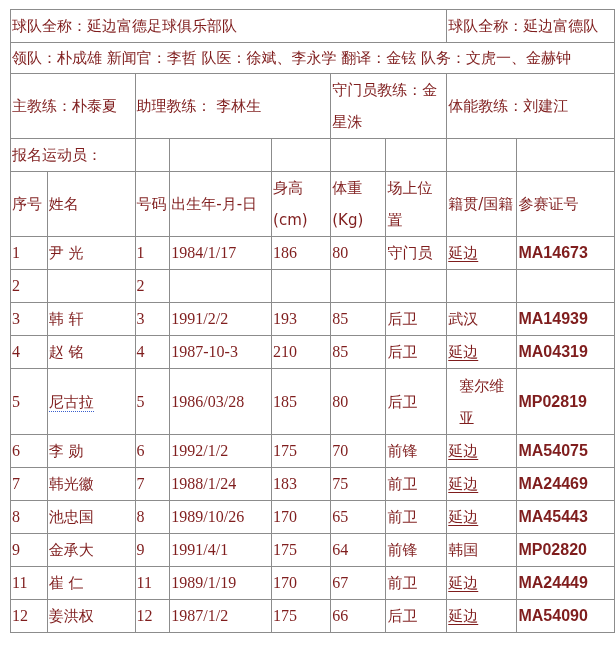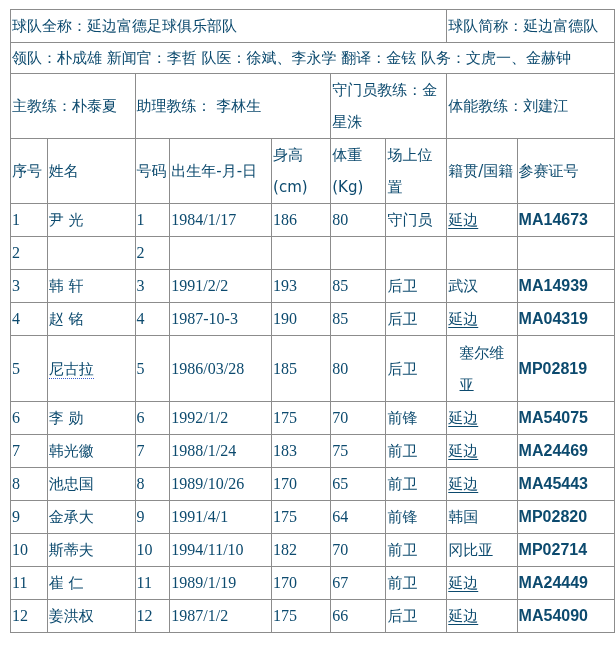--- a/index.html
+++ b/index.html
@@ -1,20 +1,20 @@
 <!DOCTYPE html>
 <html><head>
 <meta charset="utf-8">
 <style>
   html, body { margin: 0; padding: 0; background: #ffffff; }
   body { width: 615px; height: 670px; overflow: hidden; position: relative; }
   .roster {
     position: absolute; left: 10px; top: 9px;
     border-collapse: collapse; table-layout: fixed;
-    font-family: "DejaVu Sans", sans-serif; font-size: 15px; color: #0c4a6e;
+    font-family: "DejaVu Sans", sans-serif; font-size: 15px; color: #7f1d1d;
   }
   .roster td {
     border: 1px solid #8c8c8c; padding: 0 0 0 1px; vertical-align: middle;
     line-height: 30px; white-space: nowrap; overflow: hidden;
   }
   .roster td.wrap { white-space: normal; line-height: 32px; margin-top: 16px; }
   .num { font-family: "Liberation Serif", serif; font-size: 16px; }
   .code { font-family: "Liberation Sans", sans-serif; font-size: 16px; font-weight: bold; }
   .link { border-bottom: 1px dotted #3a5fcd; }
   .u { text-decoration: underline; text-underline-offset: 3px; }
@@ -30,30 +30,40 @@
       <col style="width:103px">
     <col style="width:61px">
       <col style="width:57px">
       <col style="width:62px">
       <col style="width:58px">
       <col style="width:98px">
   </colgroup>
   <tbody>
       <tr style="height:33px">
     <td colspan="7">球队全称：延边富德足球俱乐部队</td>
-    <td colspan="2">球队简称：延边富德队</td>
+    <td colspan="2">球队全称：延边富德队</td>
   </tr>
   <tr style="height:16px">
     <td colspan="9">领队：朴成雄 新闻官：李哲 队医：徐斌、李永学 翻译：金铉 队务：文虎一、金赫钟</td>
   </tr>
   <tr style="height:65px">
     <td colspan="2">主教练：朴泰夏</td>
     <td colspan="3">助理教练： 李林生</td>
     <td colspan="2" class="wrap">守门员教练：金星洙</td>
     <td colspan="2">体能教练：刘建江</td>
+  </tr>
+  <tr style="height:33px">
+    <td colspan="2">报名运动员：</td>
+    <td></td>
+    <td></td>
+    <td></td>
+    <td></td>
+    <td></td>
+    <td></td>
+    <td></td>
   </tr>
   <tr style="height:65px">
     <td>序号</td>
     <td>姓名</td>
     <td>号码</td>
     <td>出生年-月-日</td>
     <td class="wrap">身高(cm)</td>
     <td class="wrap">体重(Kg)</td>
     <td class="wrap">场上位置</td>
     <td class="wrap">籍贯/国籍</td>
@@ -92,21 +102,21 @@
         <td class="num"><span>85</span></td>
         <td><span>后卫</span></td>
         <td><span>武汉</span></td>
         <td class="code"><span>MA14939</span></td>
       </tr>
       <tr style="height: 33px;">
         <td class="num"><span>4</span></td>
         <td><span>赵 铭</span></td>
         <td class="num"><span>4</span></td>
         <td class="num"><span>1987-10-3</span></td>
-        <td class="num"><span>190</span></td>
+        <td class="num"><span>210</span></td>
         <td class="num"><span>85</span></td>
         <td><span>后卫</span></td>
         <td><span class="u">延边</span></td>
         <td class="code"><span>MA04319</span></td>
       </tr>
       <tr style="height: 66px;">
         <td class="num"><span>5</span></td>
         <td><span class="link">尼古拉</span></td>
         <td class="num"><span>5</span></td>
         <td class="num"><span>1986/03/28</span></td>
@@ -154,31 +164,20 @@
         <td><span>金承大</span></td>
         <td class="num"><span>9</span></td>
         <td class="num"><span>1991/4/1</span></td>
         <td class="num"><span>175</span></td>
         <td class="num"><span>64</span></td>
         <td><span>前锋</span></td>
         <td><span>韩国</span></td>
         <td class="code"><span>MP02820</span></td>
       </tr>
       <tr style="height: 33px;">
-        <td class="num"><span>10</span></td>
-        <td><span>斯蒂夫</span></td>
-        <td class="num"><span>10</span></td>
-        <td class="num"><span>1994/11/10</span></td>
-        <td class="num"><span>182</span></td>
-        <td class="num"><span>70</span></td>
-        <td><span>前卫</span></td>
-        <td><span>冈比亚</span></td>
-        <td class="code"><span>MP02714</span></td>
-      </tr>
-      <tr style="height: 33px;">
         <td class="num"><span>11</span></td>
         <td><span>崔 仁</span></td>
         <td class="num"><span>11</span></td>
         <td class="num"><span>1989/1/19</span></td>
         <td class="num"><span>170</span></td>
         <td class="num"><span>67</span></td>
         <td><span>前卫</span></td>
         <td><span class="u">延边</span></td>
         <td class="code"><span>MA24449</span></td>
       </tr>

